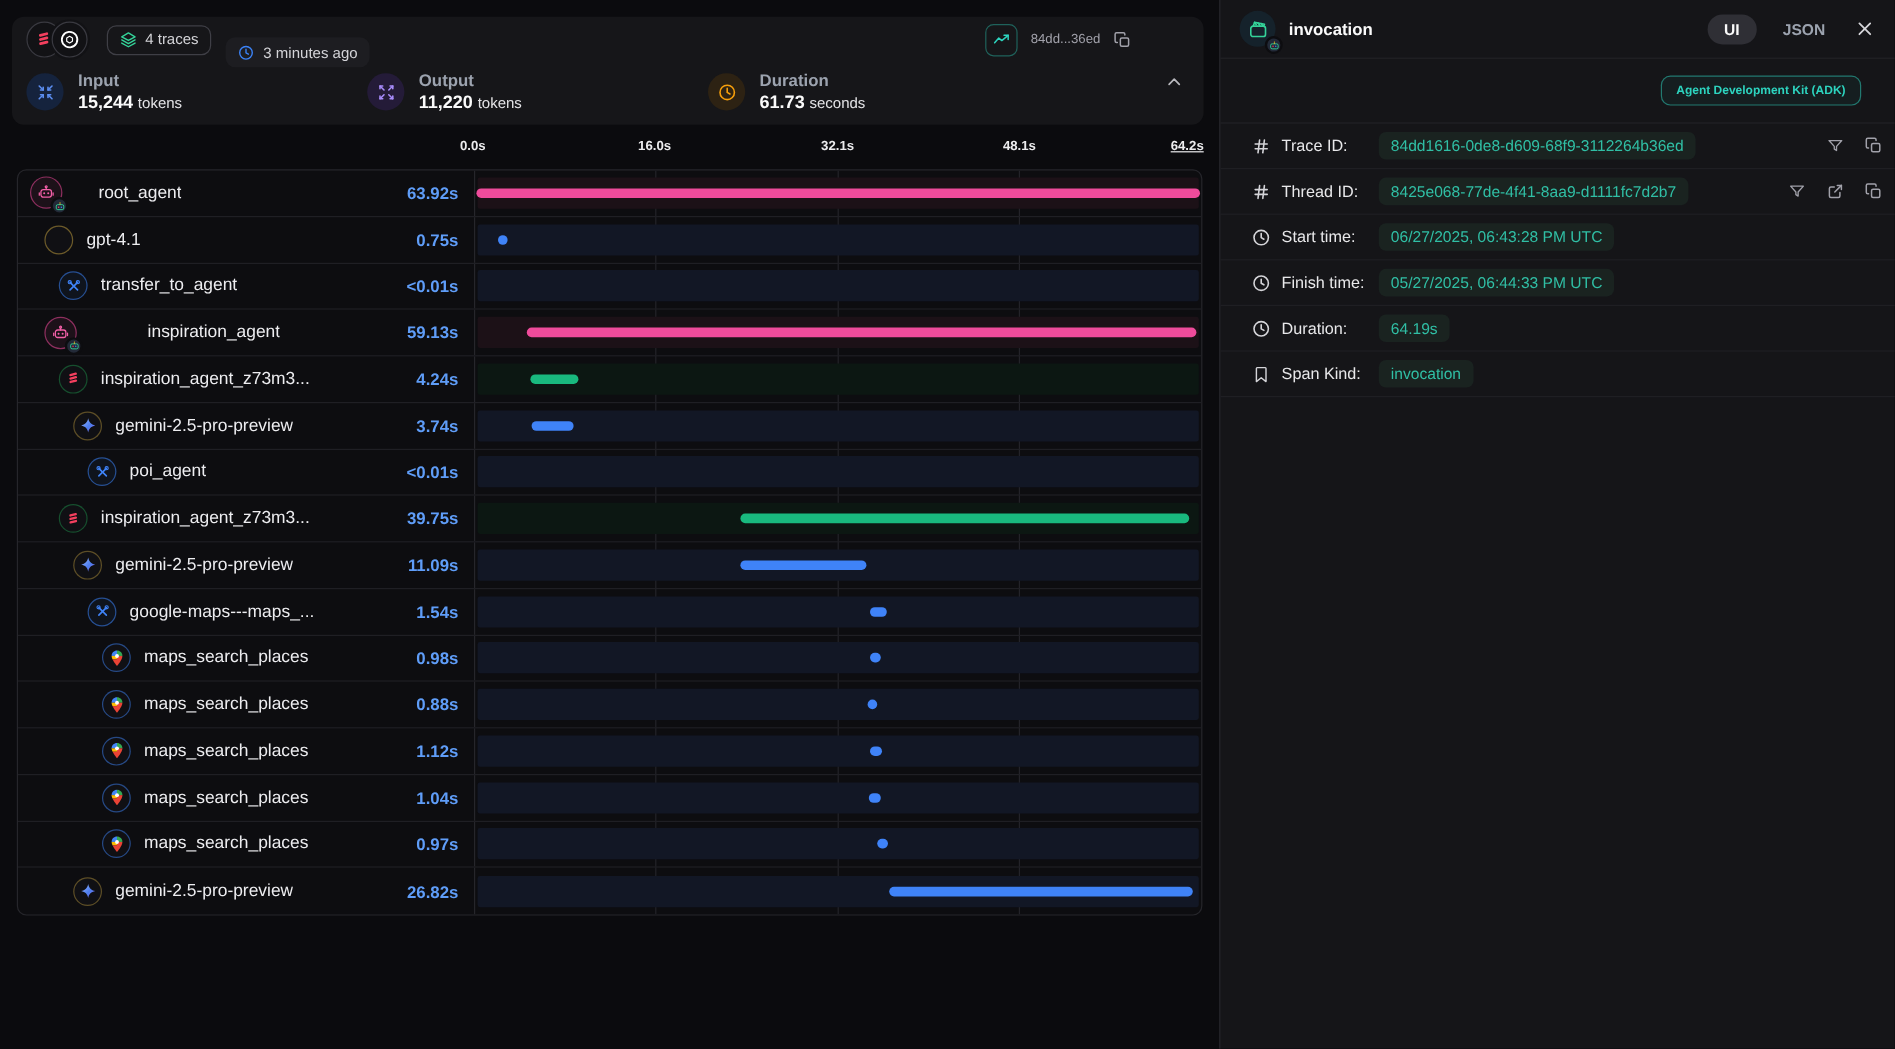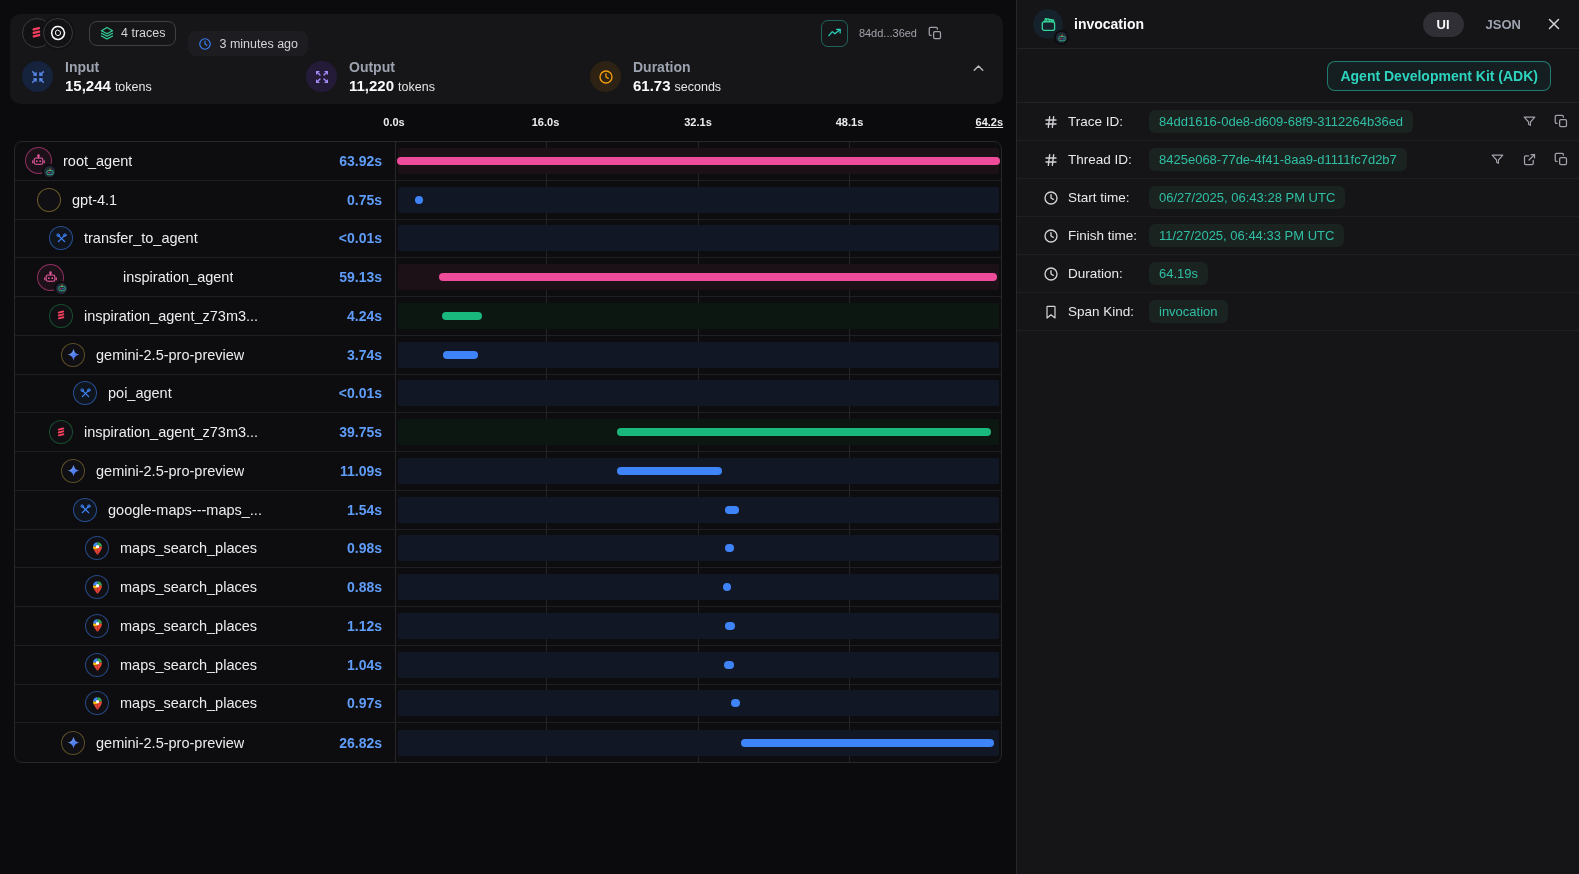--- a/index.html
+++ b/index.html
@@ -89,21 +89,21 @@
     display:flex; align-items:center; justify-content:center; flex:none; }
   .dp-icon .glyph { width:19px; height:19px; display:block; }
   .dp-title { margin-left:11px; font-size:14px; font-weight:600; color:#fafafa; }
   .dp-tabs { margin-left:auto; display:flex; align-items:center; gap:8px; }
   .tab { font-size:13px; font-weight:600; color:#9ca3af; padding:5px 14px; border-radius:999px; cursor:pointer; }
   .tab.active { background:#2f2f35; color:#fafafa; }
   .dp-close { width:18px; height:18px; color:#d4d4d8; margin-left:10px; cursor:pointer; }
 
   .dp-badge-row { height:54px; display:flex; align-items:center; justify-content:flex-end;
     padding-right:28px; border-bottom:1px solid #222226; }
-  .framework-badge { font-size:14px; font-weight:700; color:#2dd4bf; border:1px solid rgba(45,212,191,.5);
+  .framework-badge { font-size:10px; font-weight:700; color:#2dd4bf; border:1px solid rgba(45,212,191,.5);
     background:rgba(45,212,191,.05); border-radius:8px; padding:6px 12px; cursor:pointer; }
 
   .field { height:38px; display:flex; align-items:center; padding-left:26px; padding-right:10px;
     border-bottom:1px solid #1f1f23; }
   .field-icon { width:16px; height:16px; color:#d4d4d8; flex:none; }
   .field-label { margin-left:9px; width:81px; font-size:13.5px; color:#e8e8ea; flex:none; }
   .field-value { background:#1a2320; color:#30bfa5; font-size:13px; padding:4px 10px; border-radius:6px;
     white-space:nowrap; cursor:pointer; }
   .field-actions { margin-left:auto; display:flex; align-items:center; gap:17px; }
   .field-actions .act { width:15px; height:15px; color:#a1a1aa; cursor:pointer; display:block; }
@@ -250,21 +250,21 @@
       <span class="tick" style="left: 74.92%;">48.1s</span>
       <span class="tick" style="left: 100%; transform: translateX(-96%); text-decoration: underline;">64.2s</span>
     </div>
 
   <div class="trace-box">
     <div class="vgrid" style="left:calc(380px + (100% - 380px)*0.2492);"></div>
     <div class="vgrid" style="left:calc(380px + (100% - 380px)*0.50);"></div>
     <div class="vgrid" style="left:calc(380px + (100% - 380px)*0.7492);"></div>
     <div class="trows">
         <div class="trow c-pink">
-    <div class="trow-left" style="padding-left: 10px;">
+    <div class="trow-left" style="padding-left: 10px; gap: 19px;">
       <span class="row-icon t-agent-icon">
               <span class="glyph">
                 <svg viewBox="0 0 24 24" fill="none" stroke="currentColor" stroke-width="2" stroke-linecap="round" stroke-linejoin="round">
                   <rect x="5" y="8" width="14" height="10" rx="3" stroke-width="1.7"></rect>
                   <circle cx="9.3" cy="13" r="1.35" fill="currentColor" stroke="none"></circle>
                   <circle cx="14.7" cy="13" r="1.35" fill="currentColor" stroke="none"></circle>
                   <path d="M12 8V5.6" stroke-width="1.7"></path>
                   <circle cx="12" cy="4.2" r="1.25" stroke-width="1.7"></circle>
                   <path d="M2.8 12.3v3.2M21.2 12.3v3.2" stroke-width="1.7"></path>
                 </svg>
@@ -759,21 +759,21 @@
     <span class="field-actions"></span>
   </div>
       <div class="field">
     <span class="field-icon">
           <svg viewBox="0 0 24 24" fill="none" stroke="currentColor" stroke-width="2" stroke-linecap="round" stroke-linejoin="round">
             <circle cx="12" cy="12" r="9"></circle>
             <path d="M12 7v5l3.4 2"></path>
           </svg>
         </span>
     <span class="field-label">Finish time:</span>
-    <span class="field-value">11/27/2025, 06:44:33 PM UTC</span>
+    <span class="field-value">05/27/2025, 06:44:33 PM UTC</span>
     <span class="field-actions"></span>
   </div>
       <div class="field">
     <span class="field-icon">
           <svg viewBox="0 0 24 24" fill="none" stroke="currentColor" stroke-width="2" stroke-linecap="round" stroke-linejoin="round">
             <circle cx="12" cy="12" r="9"></circle>
             <path d="M12 7v5l3.4 2"></path>
           </svg>
         </span>
     <span class="field-label">Duration:</span>

